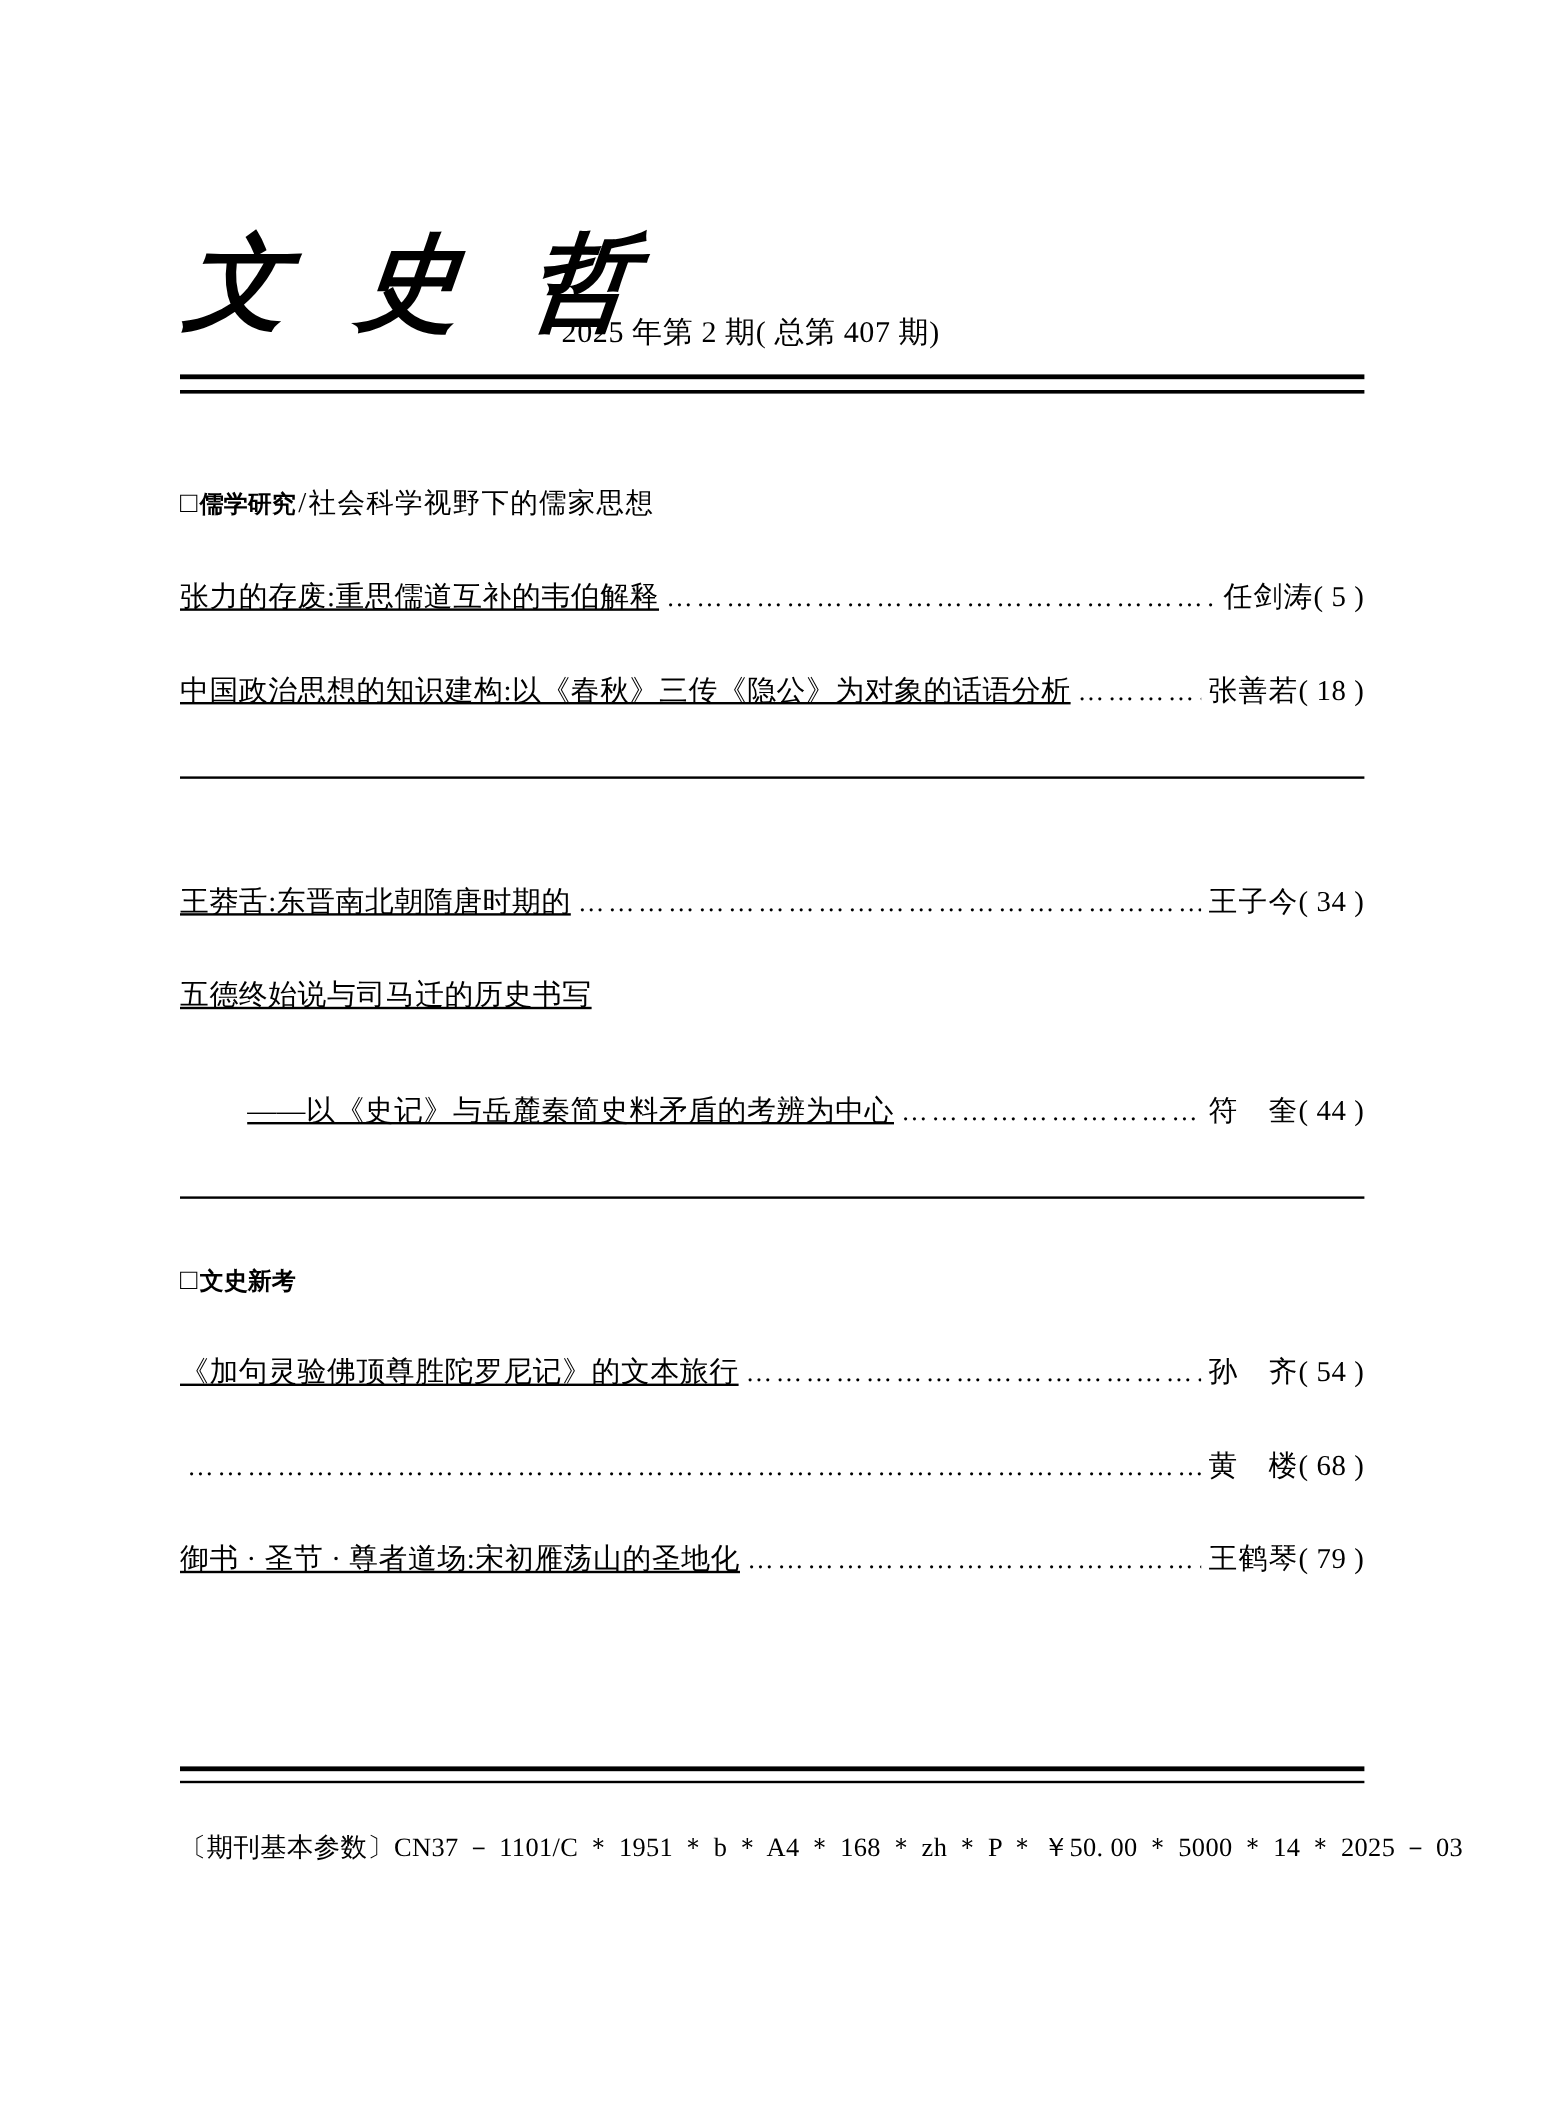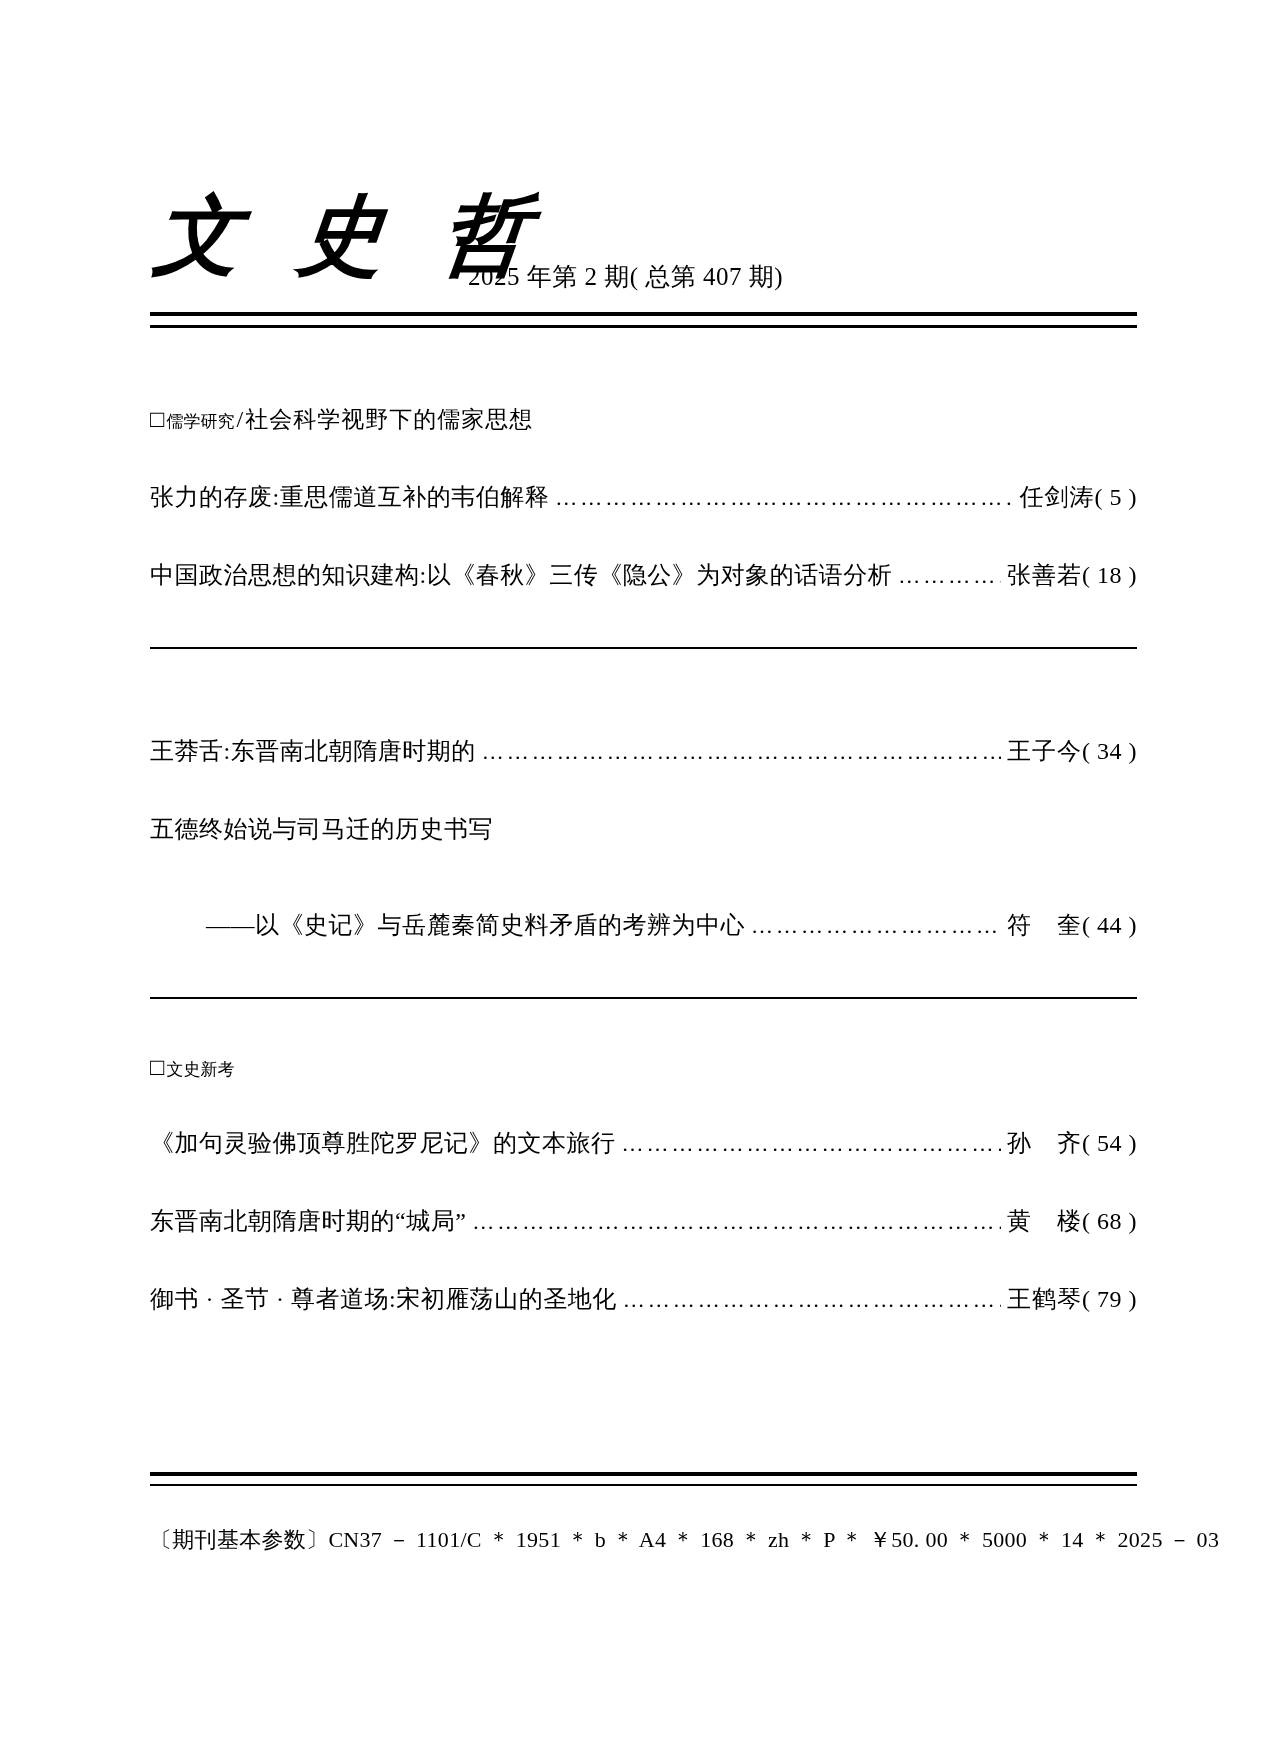--- a/index.html
+++ b/index.html
@@ -66,22 +66,22 @@
     margin-top: 54px;
     font-size: 25px;
     white-space: nowrap;
   }
   .section-head .box {
     font-size: 24px;
     margin-right: 2px;
   }
   .section-head .sec-name {
     font-family: "Liberation Sans", "DejaVu Sans", sans-serif;
-    font-weight: 400;
-    font-size: 17px;
+    font-weight: 700;
+    font-size: 20px;
   }
   .section-head .slash {
     font-size: 24px;
     padding: 0 2px;
   }
   .section-head .sec-sub {
     font-family: Liberation Serif, serif;
     font-size: 23px;
     letter-spacing: 1px;
   }
@@ -90,20 +90,21 @@
   .entry {
     display: flex;
     align-items: baseline;
     margin-top: 46px;
     font-size: 24px;
     white-space: nowrap;
   }
   .entry .title {
     flex: 0 0 auto;
     letter-spacing: 0.5px;
+    text-decoration: underline;
   }
   .entry .leader {
     flex: 1 1 auto;
     overflow: hidden;
     white-space: nowrap;
     margin: 0 6px;
     font-size: 22px;
     letter-spacing: 3px;
     color: #000;
     min-width: 10px;
@@ -210,21 +211,20 @@
   </div>
 
   <div class="entry">
     <span class="title">《加句灵验佛顶尊胜陀罗尼记》的文本旅行</span>
     <span class="leader">……………………………………………………………………………………………………………………</span>
     <span class="author">孙　齐</span>
     <span class="page-no">( 54 )</span>
   </div>
 
   <div class="entry">
-    <span class="title">东晋南北朝隋唐时期的“城局”</span>
     <span class="leader">……………………………………………………………………………………………………………………</span>
     <span class="author">黄　楼</span>
     <span class="page-no">( 68 )</span>
   </div>
 
   <div class="entry">
     <span class="title">御书 · 圣节 · 尊者道场:宋初雁荡山的圣地化</span>
     <span class="leader">……………………………………………………………………………………………………………………</span>
     <span class="author">王鹤琴</span>
     <span class="page-no">( 79 )</span>

